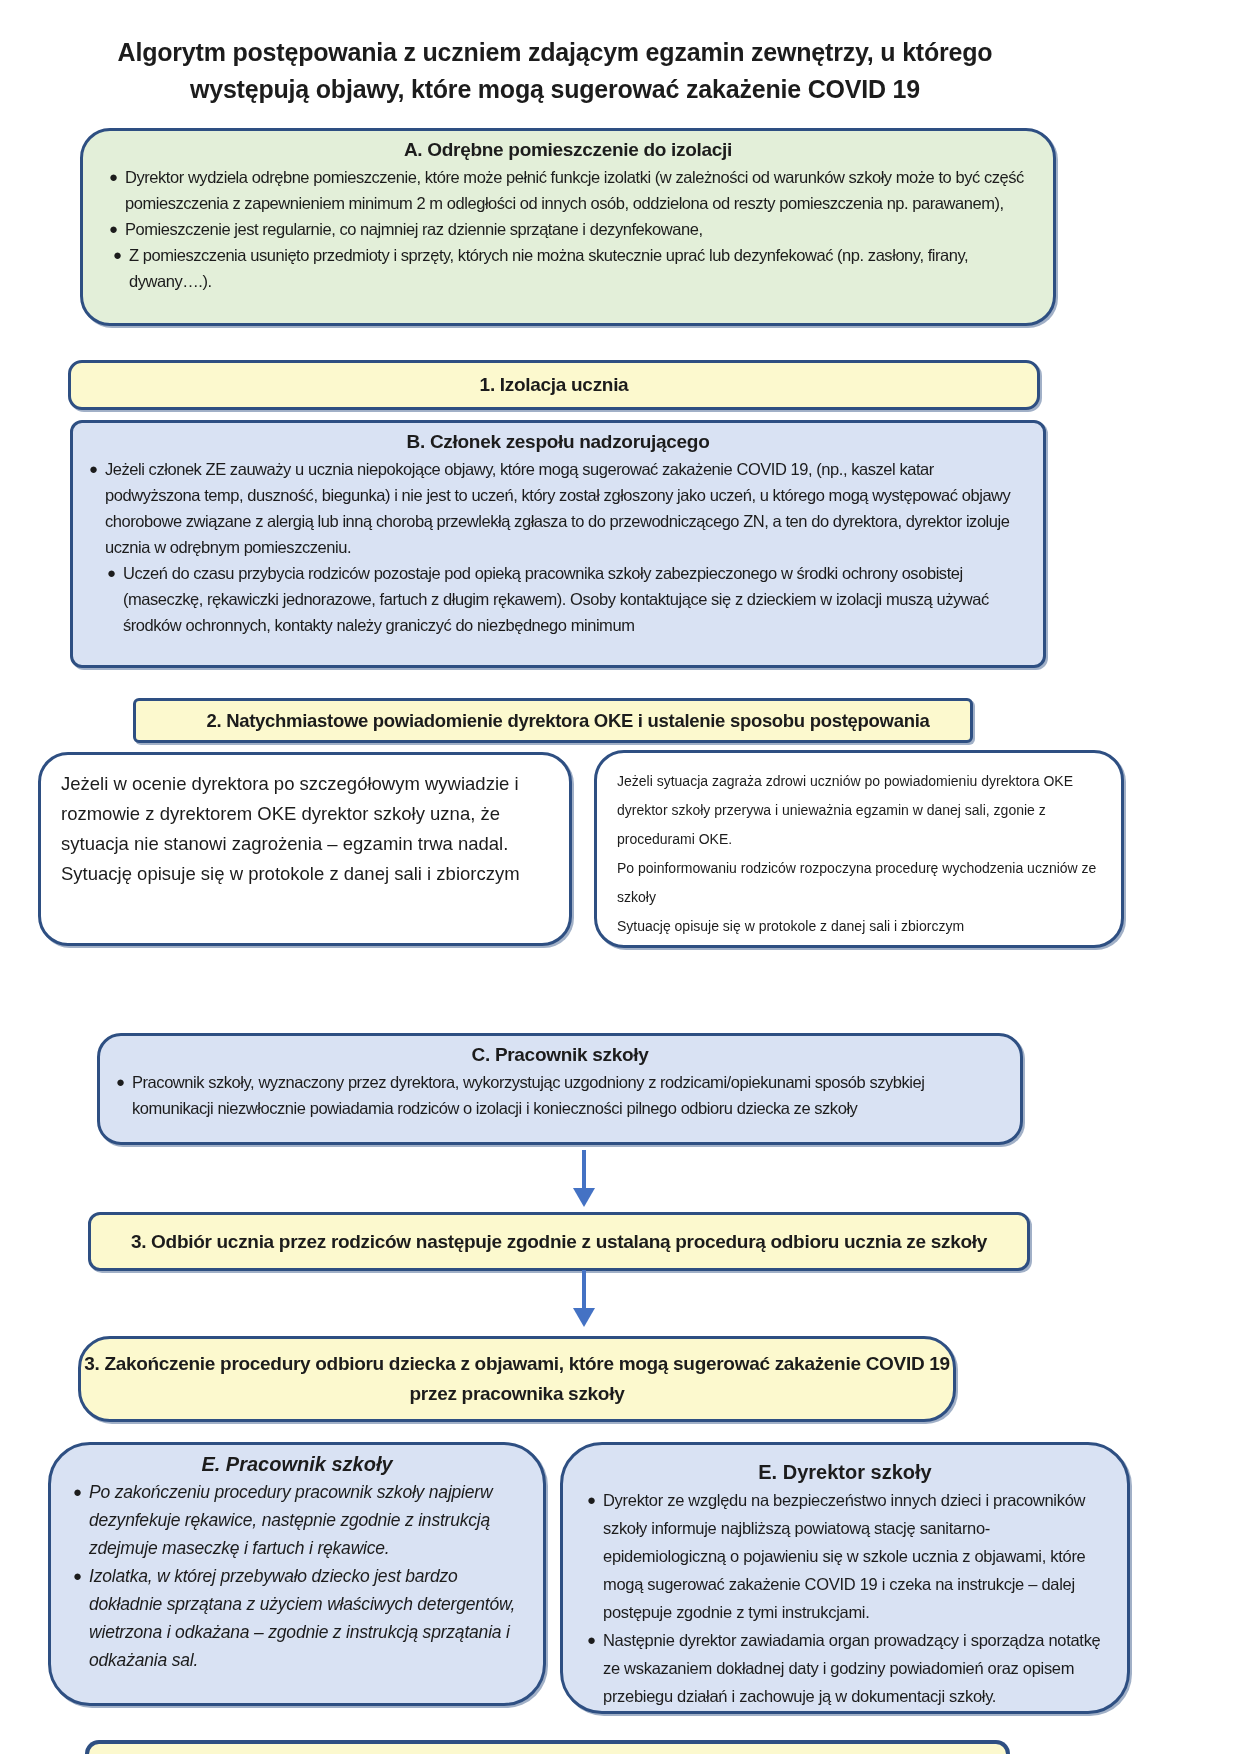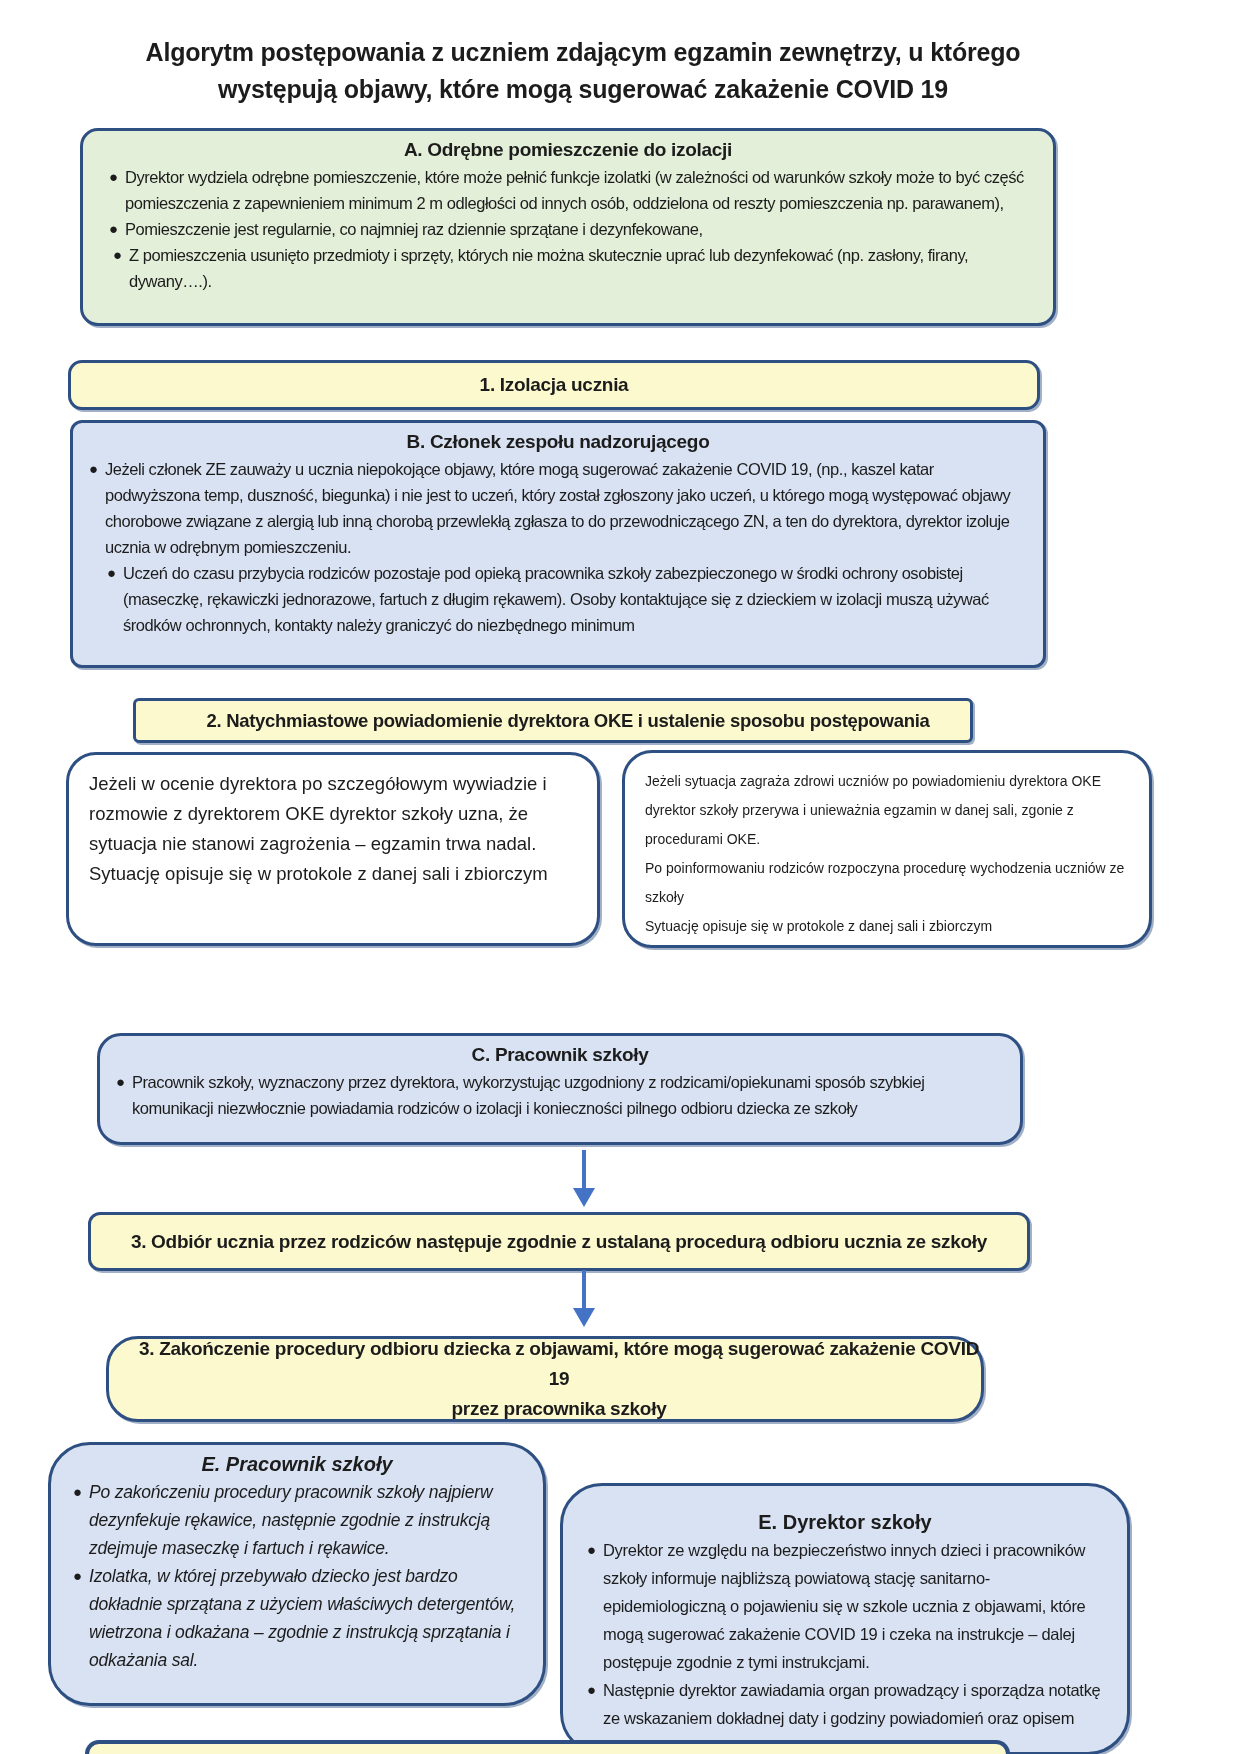--- a/index.html
+++ b/index.html
@@ -31,39 +31,39 @@
     margin:6px 4px 1px;letter-spacing:-0.3px;
   }
   .bullets{padding:0 22px 0 26px;}
   .bullet{display:flex;font-size:16.5px;line-height:26px;letter-spacing:-0.45px;}
   .bullet .dot{flex:none;width:16px;font-size:15px;}
   .label-box{
     background:var(--yellow);display:flex;align-items:center;justify-content:center;
     font-weight:bold;font-size:18.5px;letter-spacing:-0.3px;text-align:center;
   }
   .label-box.left-align{justify-content:flex-start;padding-left:16px;text-align:left;}
-  .prewrap{white-space:pre-line;margin-left:28px;}
+  .prewrap{white-space:pre-line;}
   .decision{
     background:#ffffff;border-radius:30px;padding:14px 20px;
     font-size:18.5px;line-height:30px;
   }
   .ebox{background:var(--blue);border-radius:42px;}
   .ebox .box-header{font-size:20px;letter-spacing:0;}
   .ebox .bullet{font-size:17.5px;line-height:28px;letter-spacing:-0.2px;}
   .arrow-svg{display:block;}
 </style>
 </head>
 <body>
 
 <div class="page">
 
   <div class="abs title prewrap">Algorytm postępowania z uczniem zdającym egzamin zewnętrzy, u którego
 występują objawy, które mogą sugerować zakażenie COVID 19</div>
 
-  <div class="abs rbox" style="left:80px;top:128px;width:976px;height:198px;background:var(--green);border-radius:18px;">
+  <div class="abs rbox" style="left:80px;top:128px;width:976px;height:198px;background:var(--green);border-radius:30px;">
     <div class="box-header">A. Odrębne pomieszczenie do izolacji</div>
     <div class="bullets">
       <div class="bullet">
           <span class="dot">●</span>
           <span>Dyrektor wydziela odrębne pomieszczenie, które może pełnić funkcje izolatki (w zależności od warunków szkoły może to być część pomieszczenia z zapewnieniem minimum 2 m odległości od innych osób, oddzielona od reszty pomieszczenia np. parawanem),</span>
         </div>
       <div class="bullet">
           <span class="dot">●</span>
           <span>Pomieszczenie jest regularnie, co najmniej raz dziennie sprzątane i dezynfekowane,</span>
         </div>
@@ -143,21 +143,21 @@
           <span class="dot">●</span>
           <span>Po zakończeniu procedury pracownik szkoły najpierw dezynfekuje rękawice, następnie zgodnie z instrukcją zdejmuje maseczkę i fartuch i rękawice.</span>
         </div>
       <div class="bullet">
           <span class="dot">●</span>
           <span>Izolatka, w której przebywało dziecko jest bardzo dokładnie sprzątana z użyciem właściwych detergentów, wietrzona i odkażana – zgodnie z instrukcją sprzątania i odkażania sal.</span>
         </div>
     </div>
   </div>
 
-  <div class="abs rbox ebox" style="left:560px;top:1442px;width:570px;height:272px;padding-top:17px;margin-top:41px;">
+  <div class="abs rbox ebox" style="left:560px;top:1442px;width:570px;height:272px;padding-top:8px;">
     <div class="box-header">E. Dyrektor szkoły</div>
     <div class="bullets" style="padding:0 16px 0 24px;">
       <div class="bullet" style="font-size:16.5px;letter-spacing:-0.3px;">
           <span class="dot">●</span>
           <span>Dyrektor ze względu na bezpieczeństwo innych dzieci i pracowników szkoły  informuje najbliższą  powiatową stację  sanitarno-epidemiologiczną o pojawieniu się w szkole ucznia z objawami, które mogą sugerować  zakażenie COVID 19 i czeka na instrukcje – dalej postępuje zgodnie z tymi instrukcjami.</span>
         </div>
       <div class="bullet" style="font-size:16.5px;letter-spacing:-0.3px;">
           <span class="dot">●</span>
           <span>Następnie dyrektor zawiadamia organ prowadzący  i sporządza notatkę ze wskazaniem dokładnej daty i godziny powiadomień oraz opisem przebiegu działań i zachowuje ją w dokumentacji szkoły.</span>
         </div>

